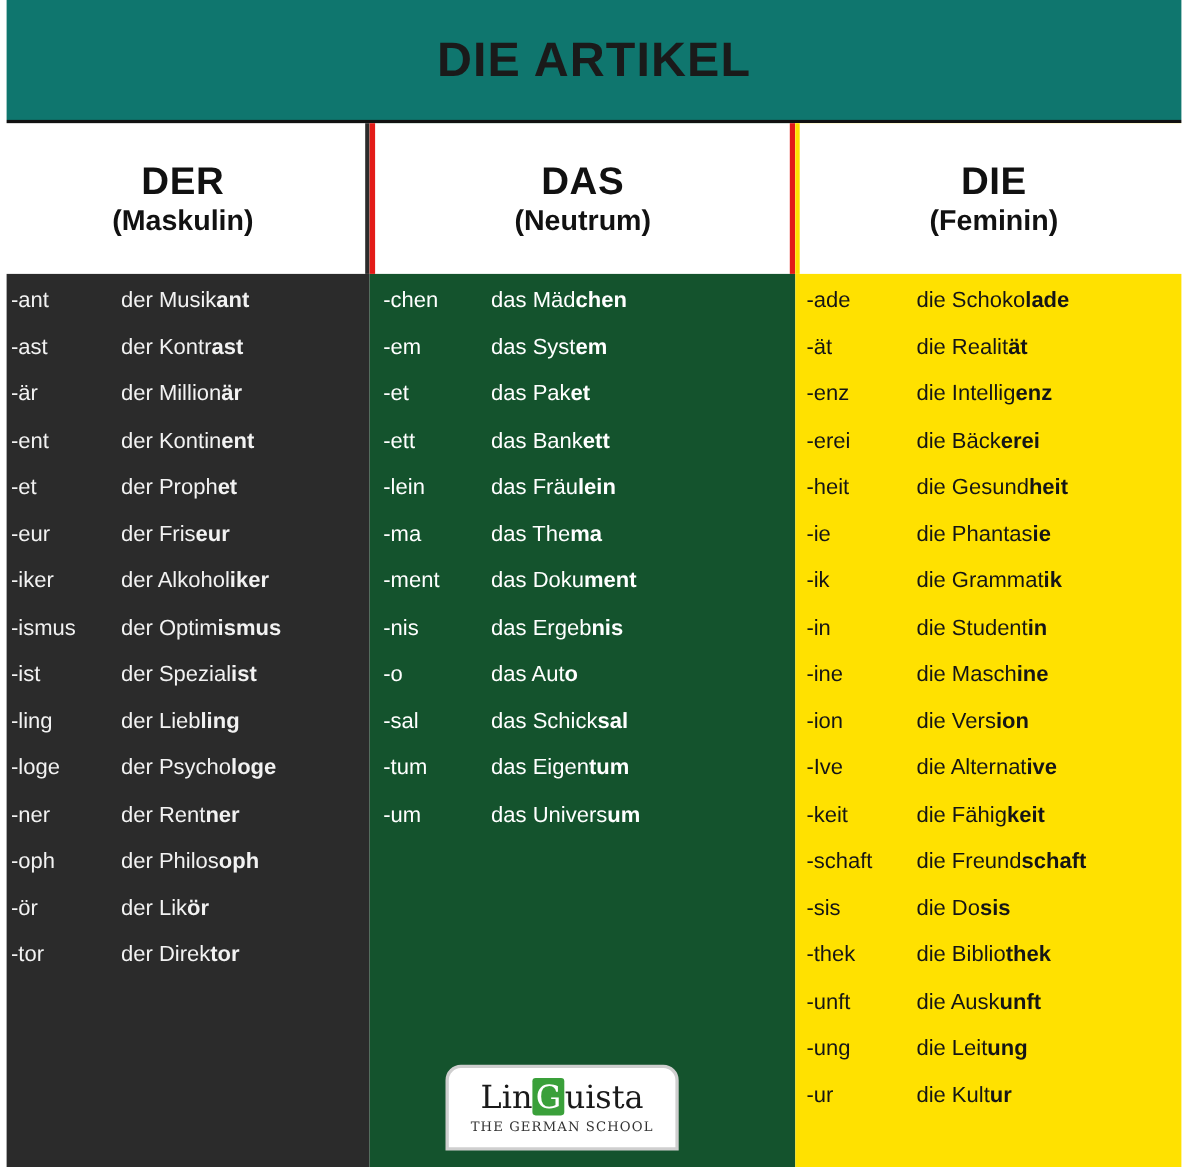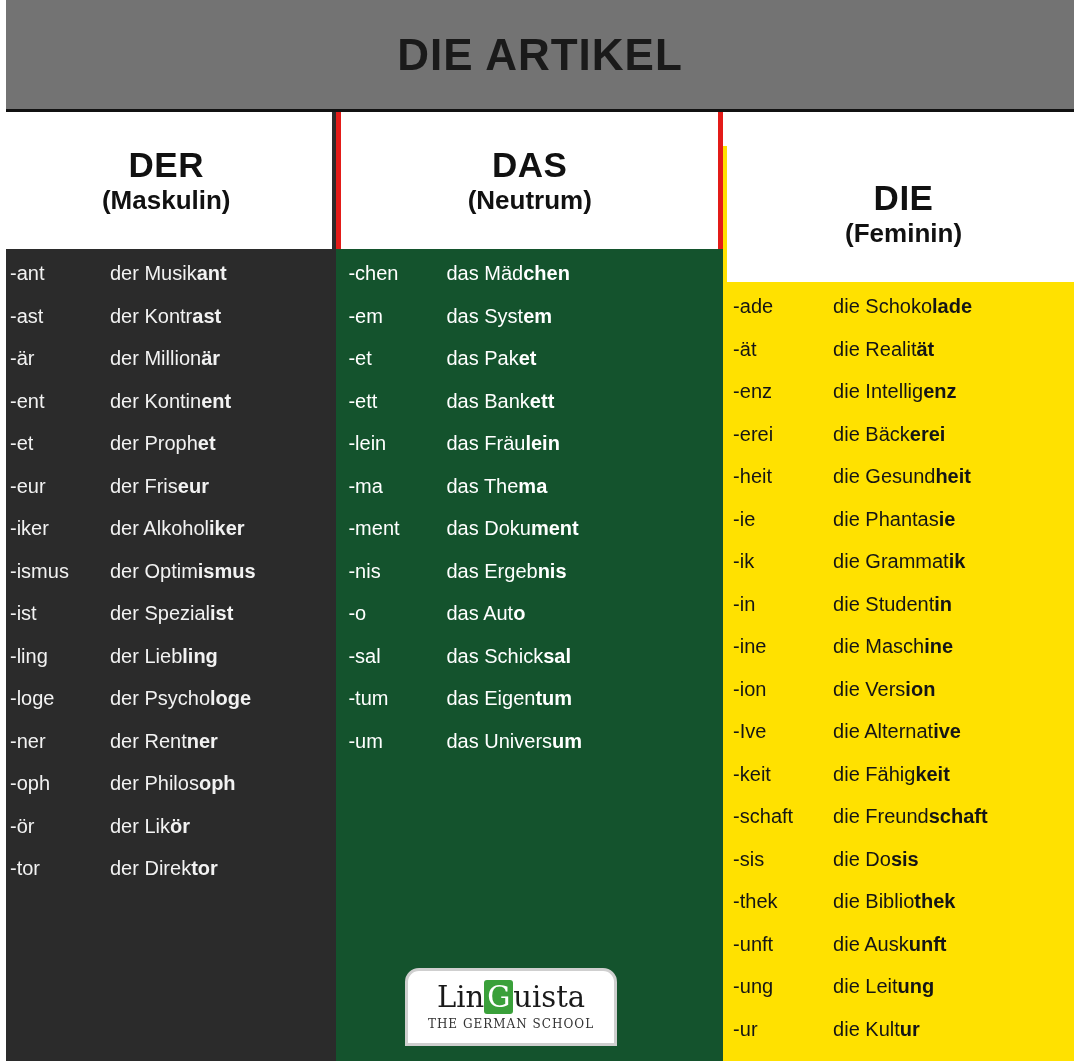--- a/index.html
+++ b/index.html
@@ -19,21 +19,21 @@
     width: 1080px;
     height: 1061px;
     position: relative;
     background: #ffffff;
     box-sizing: border-box;
   }
 
   
   .title-bar {
     height: 112px;
-    background: #737373;
+    background: #0f766e;
     display: flex;
     align-items: center;
     justify-content: center;
     border-bottom: 3px solid #111111;
     box-sizing: border-box;
   }
   .title-text {
     font-size: 44px;
     font-weight: bold;
     letter-spacing: 1px;
@@ -48,21 +48,21 @@
     box-sizing: border-box;
   }
   .col {
     position: relative;
     box-sizing: border-box;
     display: flex;
     flex-direction: column;
   }
   .col-der  { width: 362px; background: #2b2b2b; }
   .col-das  { width: 416px; background: #14532d; }
-  .col-die  { width: 384px; background: #ffe100; margin-top: 34px; }
+  .col-die  { width: 384px; background: #ffe100; }
 
   .col-head {
     background: #ffffff;
     height: 137px;
     display: flex;
     flex-direction: column;
     align-items: center;
     justify-content: center;
     box-sizing: border-box;
     color: #111111;

